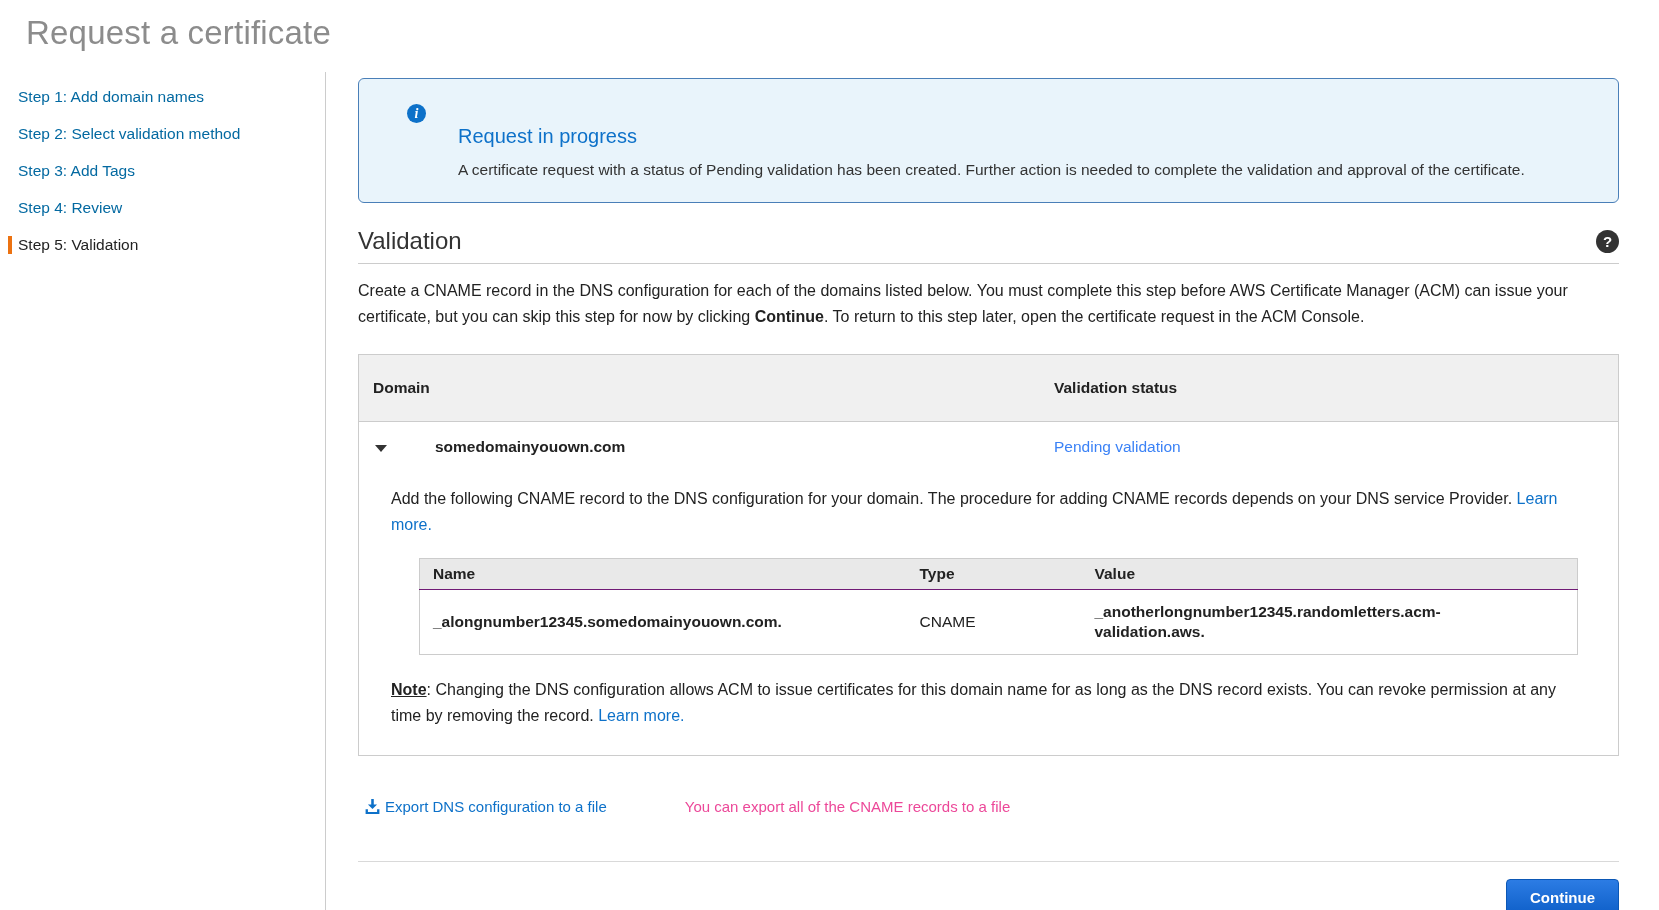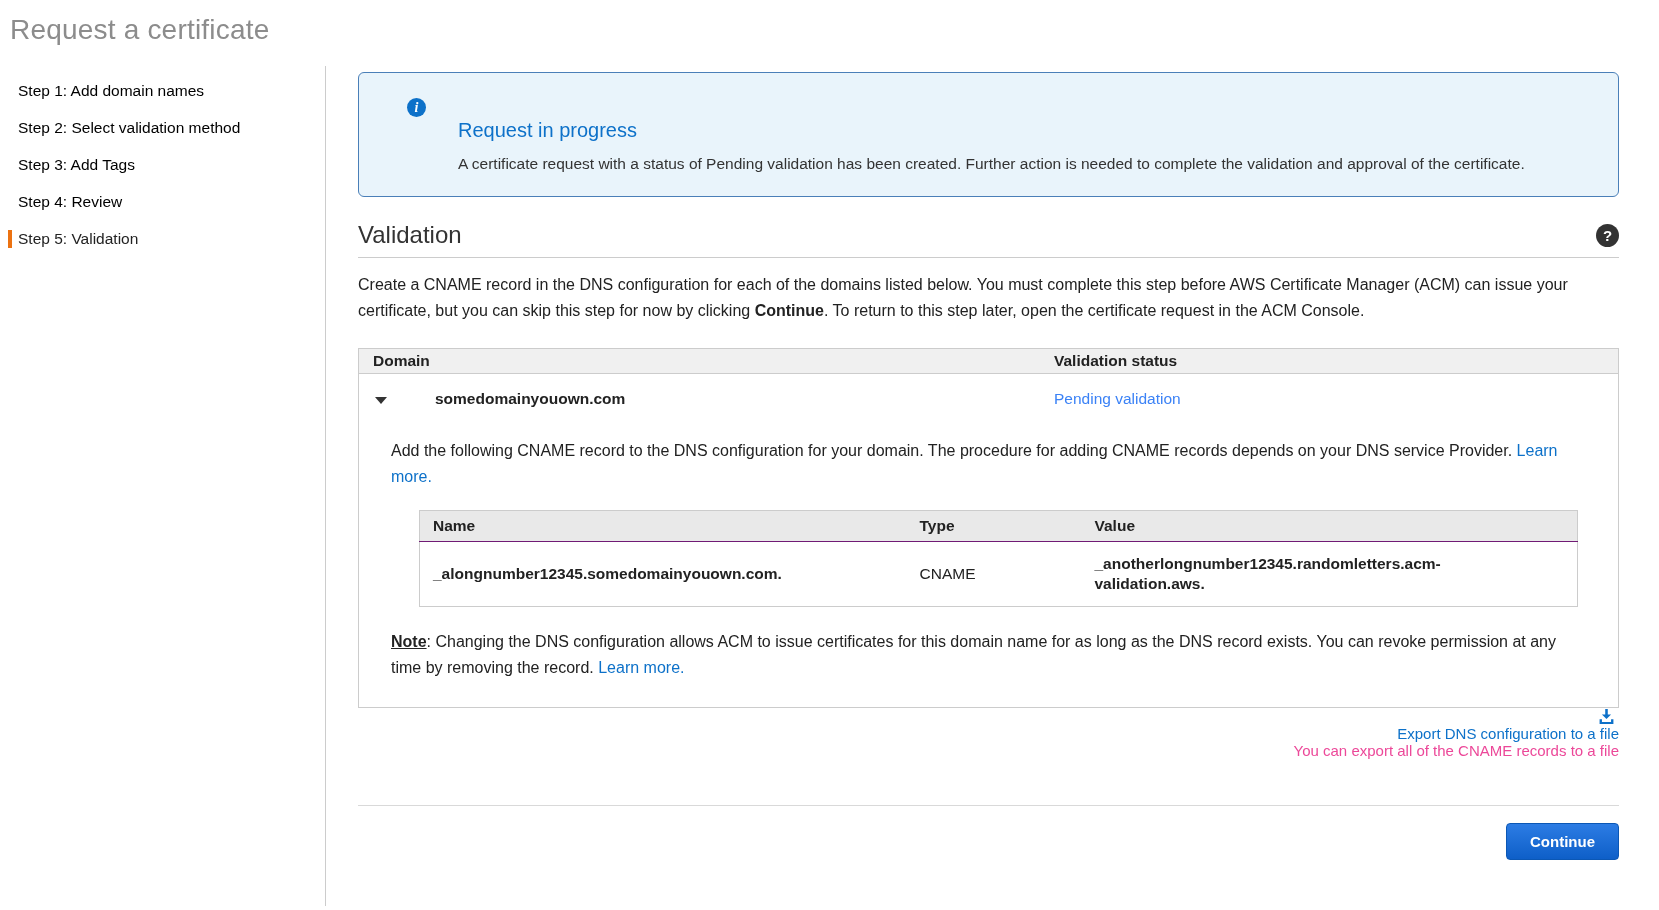--- a/index.html
+++ b/index.html
@@ -1,27 +1,27 @@
 <!DOCTYPE html>
 <html><head>
 <meta charset="utf-8">
 <style>
   * { margin:0; padding:0; box-sizing:border-box; }
   html,body { width:1659px; height:910px; background:#fff; overflow:hidden;
               font-family:"Liberation Sans", sans-serif; }
 
   
-  .page-title { margin:14px 0 0 10px; font-size:28px; font-weight:400; color:#8c8c8c; letter-spacing:.2px; }
+  .page-title { margin:14px 0 0 26px; font-size:33px; font-weight:400; color:#8c8c8c; letter-spacing:.2px; }
 
   
   .layout { display:flex; margin-top:20px; height:840px; align-items:stretch; }
 
   
   .sidebar { width:326px; flex:0 0 326px; border-right:1px solid #ccc; padding:16px 0 0 18px; }
-  .step { font-size:15.5px; color:#000000; margin-bottom:19px; line-height:18px; cursor:default; }
+  .step { font-size:15.5px; color:#0369a1; margin-bottom:19px; line-height:18px; cursor:default; }
   .step.active { font-weight:normal; color:#222; border-left:4px solid #ec7211; padding-left:6px; margin-left:-10px; }
 
   
   .content { flex:1; padding:6px 42px 0 32px; }
 
   
   .banner { background:#e9f4fb; border:1px solid #4a7fb8; border-radius:6px;
             padding:22px 24px 20px 48px; display:flex; align-items:flex-start; }
   .info-icon { width:19px; height:19px; border-radius:50%; background:#0d71c9; color:#fff;
                font-family:"Liberation Serif", serif; font-weight:bold; font-style:italic;
@@ -35,21 +35,21 @@
   .section-title { font-size:24px; font-weight:400; color:#333; }
   .help-icon { width:23px; height:23px; border-radius:50%; background:#333; color:#fff;
                font-weight:bold; font-size:15px; line-height:23px; text-align:center; cursor:pointer; }
   .section-rule { border:0; border-top:1px solid #ccc; margin:8px 0 0; }
 
   .intro { font-size:16px; color:#222; line-height:26px; margin-top:14px; }
 
   
   .domain-table { margin-top:24px; border:1px solid #ccc; }
   .domain-header { display:flex; background:#f0f0f0; border-bottom:1px solid #ccc;
-                   padding:3px 14px; font-weight:bold; font-size:15.5px; color:#222; }
+                   padding:24px 14px; font-weight:bold; font-size:15.5px; color:#222; }
   .col-domain { width:681px; flex:0 0 681px; }
   .domain-row { display:flex; padding:16px 14px 0; font-size:15.5px; align-items:flex-start; }
   .row-domain { width:681px; flex:0 0 681px; display:flex; align-items:center; }
   .chevron { width:0; height:0; border-left:6px solid transparent; border-right:6px solid transparent;
              border-top:7px solid #333; margin:2px 20px 0 2px; cursor:pointer; }
   .domain-name { font-weight:bold; color:#222;margin-left:28px; }
   .status-pending { color:#3b82f6; }
 
   
   .detail { padding:30px 40px 26px 32px; }
@@ -62,21 +62,21 @@
   .cname-table th { background:#e9e9e9; text-align:left; padding:6px 13px; font-size:15.5px;
                     color:#222; border-bottom:1px solid #701a75; font-weight:bold; }
   .cname-table td { padding:12px 13px; background:#fff; vertical-align:middle; color:#222; }
   .cname-name, .cname-value { font-weight:bold; }
   .cname-value span { display:inline-block; max-width:360px; line-height:20px; }
 
   .note { margin-top:22px; font-size:16px; line-height:26px; color:#222; }
   .note b { color:#222;text-decoration:underline; }
 
   
-  .export-row { display:flex; align-items:flex-end; padding-left:6px; font-size:15px;flex-direction:column; }
+  .export-row { display:flex; align-items:flex-start; margin-top:42px; padding-left:6px; font-size:15px; }
   .download-icon { width:17px; height:17px; flex:0 0 17px; margin-right:4px; cursor:pointer; }
   .export-link { color:#0d71c9; text-decoration:none; cursor:pointer; }
   .export-desc { margin-left:78px; color:#ec4899; }
 
   .bottom-rule { border:0; border-top:1px solid #d9d9d9; margin:46px 0 0; }
   .footer { display:flex; justify-content:flex-end; margin-top:17px; }
   .continue-btn { background:linear-gradient(#2c7ce4,#0e5fc8); border:1px solid #0b57b5;
                   border-radius:4px; color:#fff; font-weight:bold; font-size:15px;
                   font-family:"Liberation Sans", sans-serif; padding:9px 23px; cursor:pointer; }
 </style>

